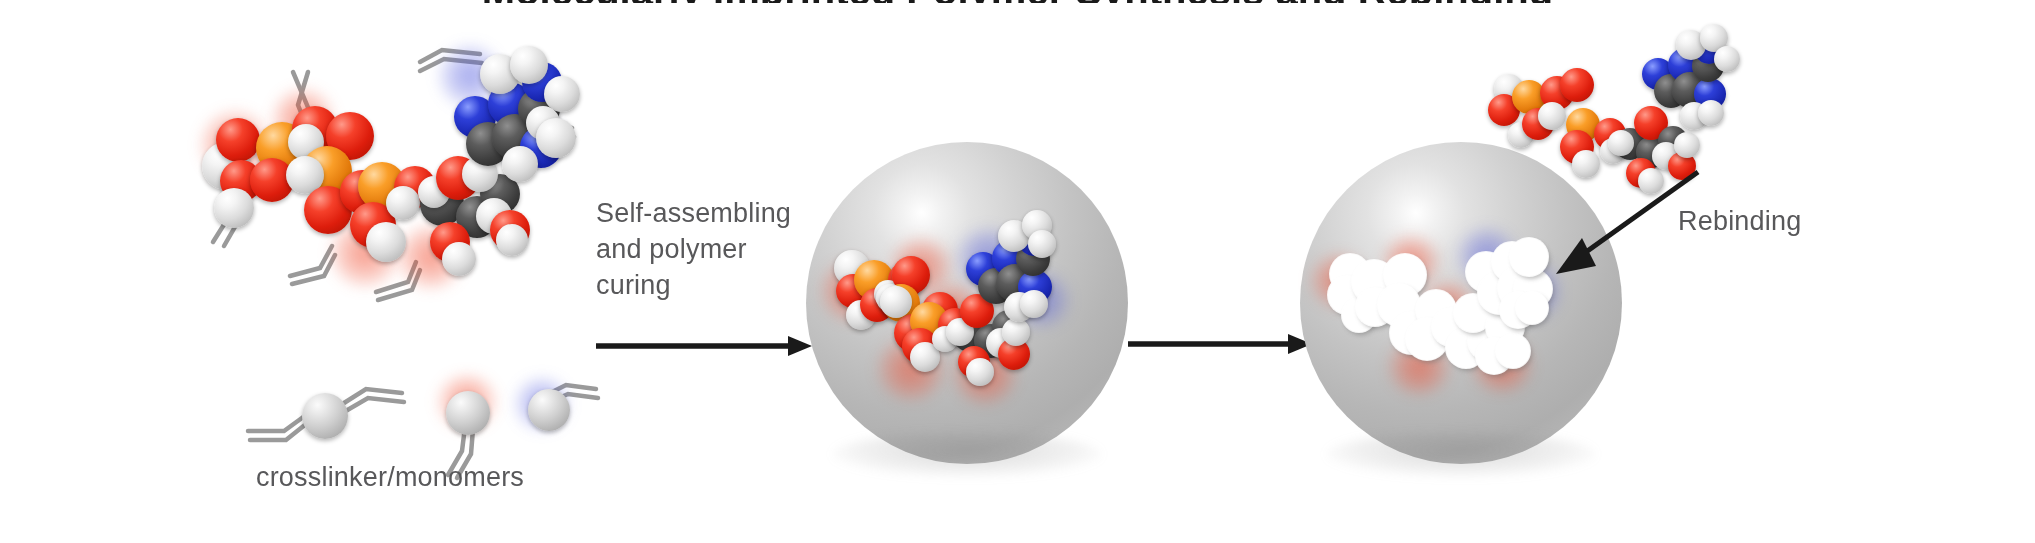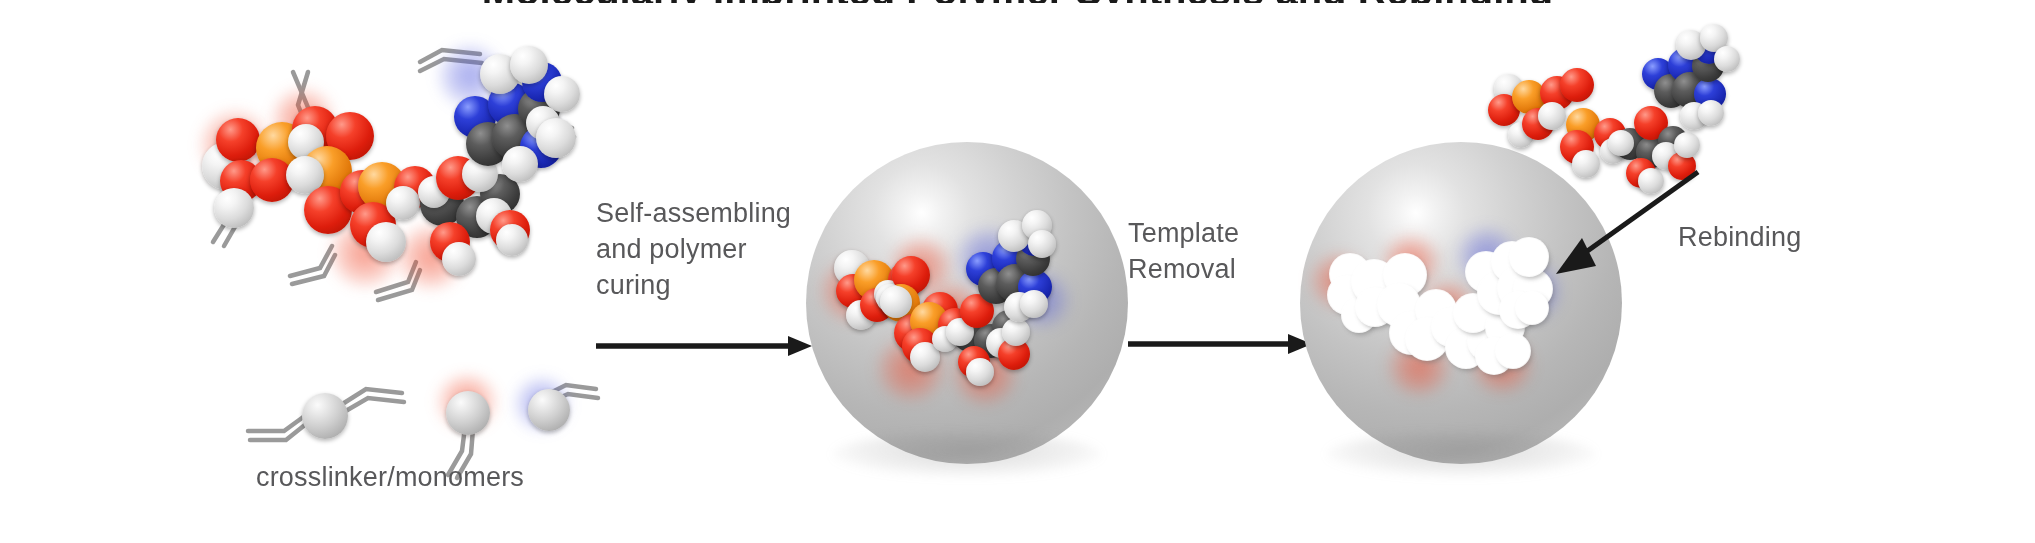--- a/index.html
+++ b/index.html
@@ -301,22 +301,20 @@
       <div class="atom C" style="left:210px; top:100px; width:34px; height:34px;"></div>
       <div class="atom N" style="left:212px; top:82px;  width:32px; height:32px;"></div>
       <div class="atom H" style="left:192px; top:78px;  width:32px; height:32px;"></div>
       <div class="atom H" style="left:216px; top:68px;  width:30px; height:30px;"></div>
       <div class="atom H" style="left:222px; top:88px;  width:28px; height:28px;"></div>
       <div class="atom H" style="left:198px; top:150px; width:30px; height:30px;"></div>
       <div class="atom H" style="left:214px; top:148px; width:28px; height:28px;"></div>
     </div>
   </div>
 
-  <div class="label" style="left:1128px; top:216px; width:180px;">Template
-Removal</div>
 
   <svg class="arrow-svg" width="210" height="40" style="left:1128px; top:324px;">
     <line x1="0" y1="20" x2="160" y2="20" stroke="#1a1a1a" stroke-width="5.5"></line>
     <polygon points="160,10 184,20 160,30" fill="#1a1a1a"></polygon>
   </svg>
 
   <div class="abs" style="left:1300px; top:142px; width:330px; height:330px;">
 
     <div class="sphere" style="left:0; top:0; width:322px; height:322px;"></div>
 
@@ -398,15 +396,15 @@
       <div class="atom H" style="left:192px; top:80px;  width:28px; height:28px;"></div>
       <div class="atom H" style="left:210px; top:78px;  width:26px; height:26px;"></div>
     </div>
   </div>
 
   <svg class="arrow-svg" width="200" height="140" style="left:1520px; top:160px;">
     <line x1="178" y1="12" x2="52" y2="102" stroke="#1a1a1a" stroke-width="5"></line>
     <polygon points="62,78 36,114 76,106" fill="#1a1a1a"></polygon>
   </svg>
 
-  <div class="label" style="left:1678px; top:220px; width:220px;">Rebinding</div>
+  <div class="label" style="left:1678px; top:204px; width:220px;">Rebinding</div>
 
 </div>
 
 </body></html>

